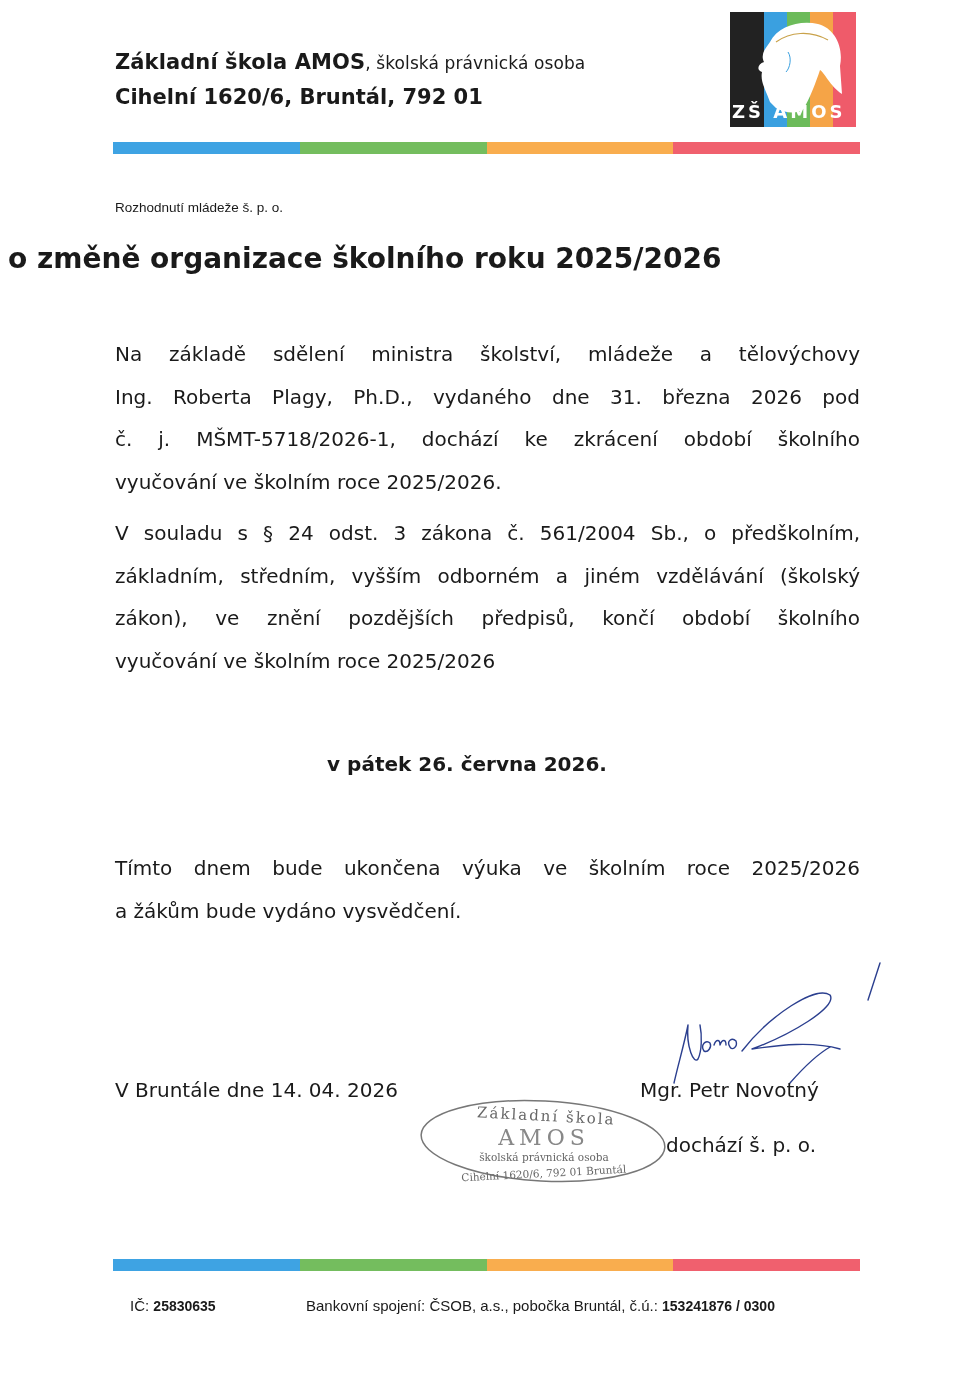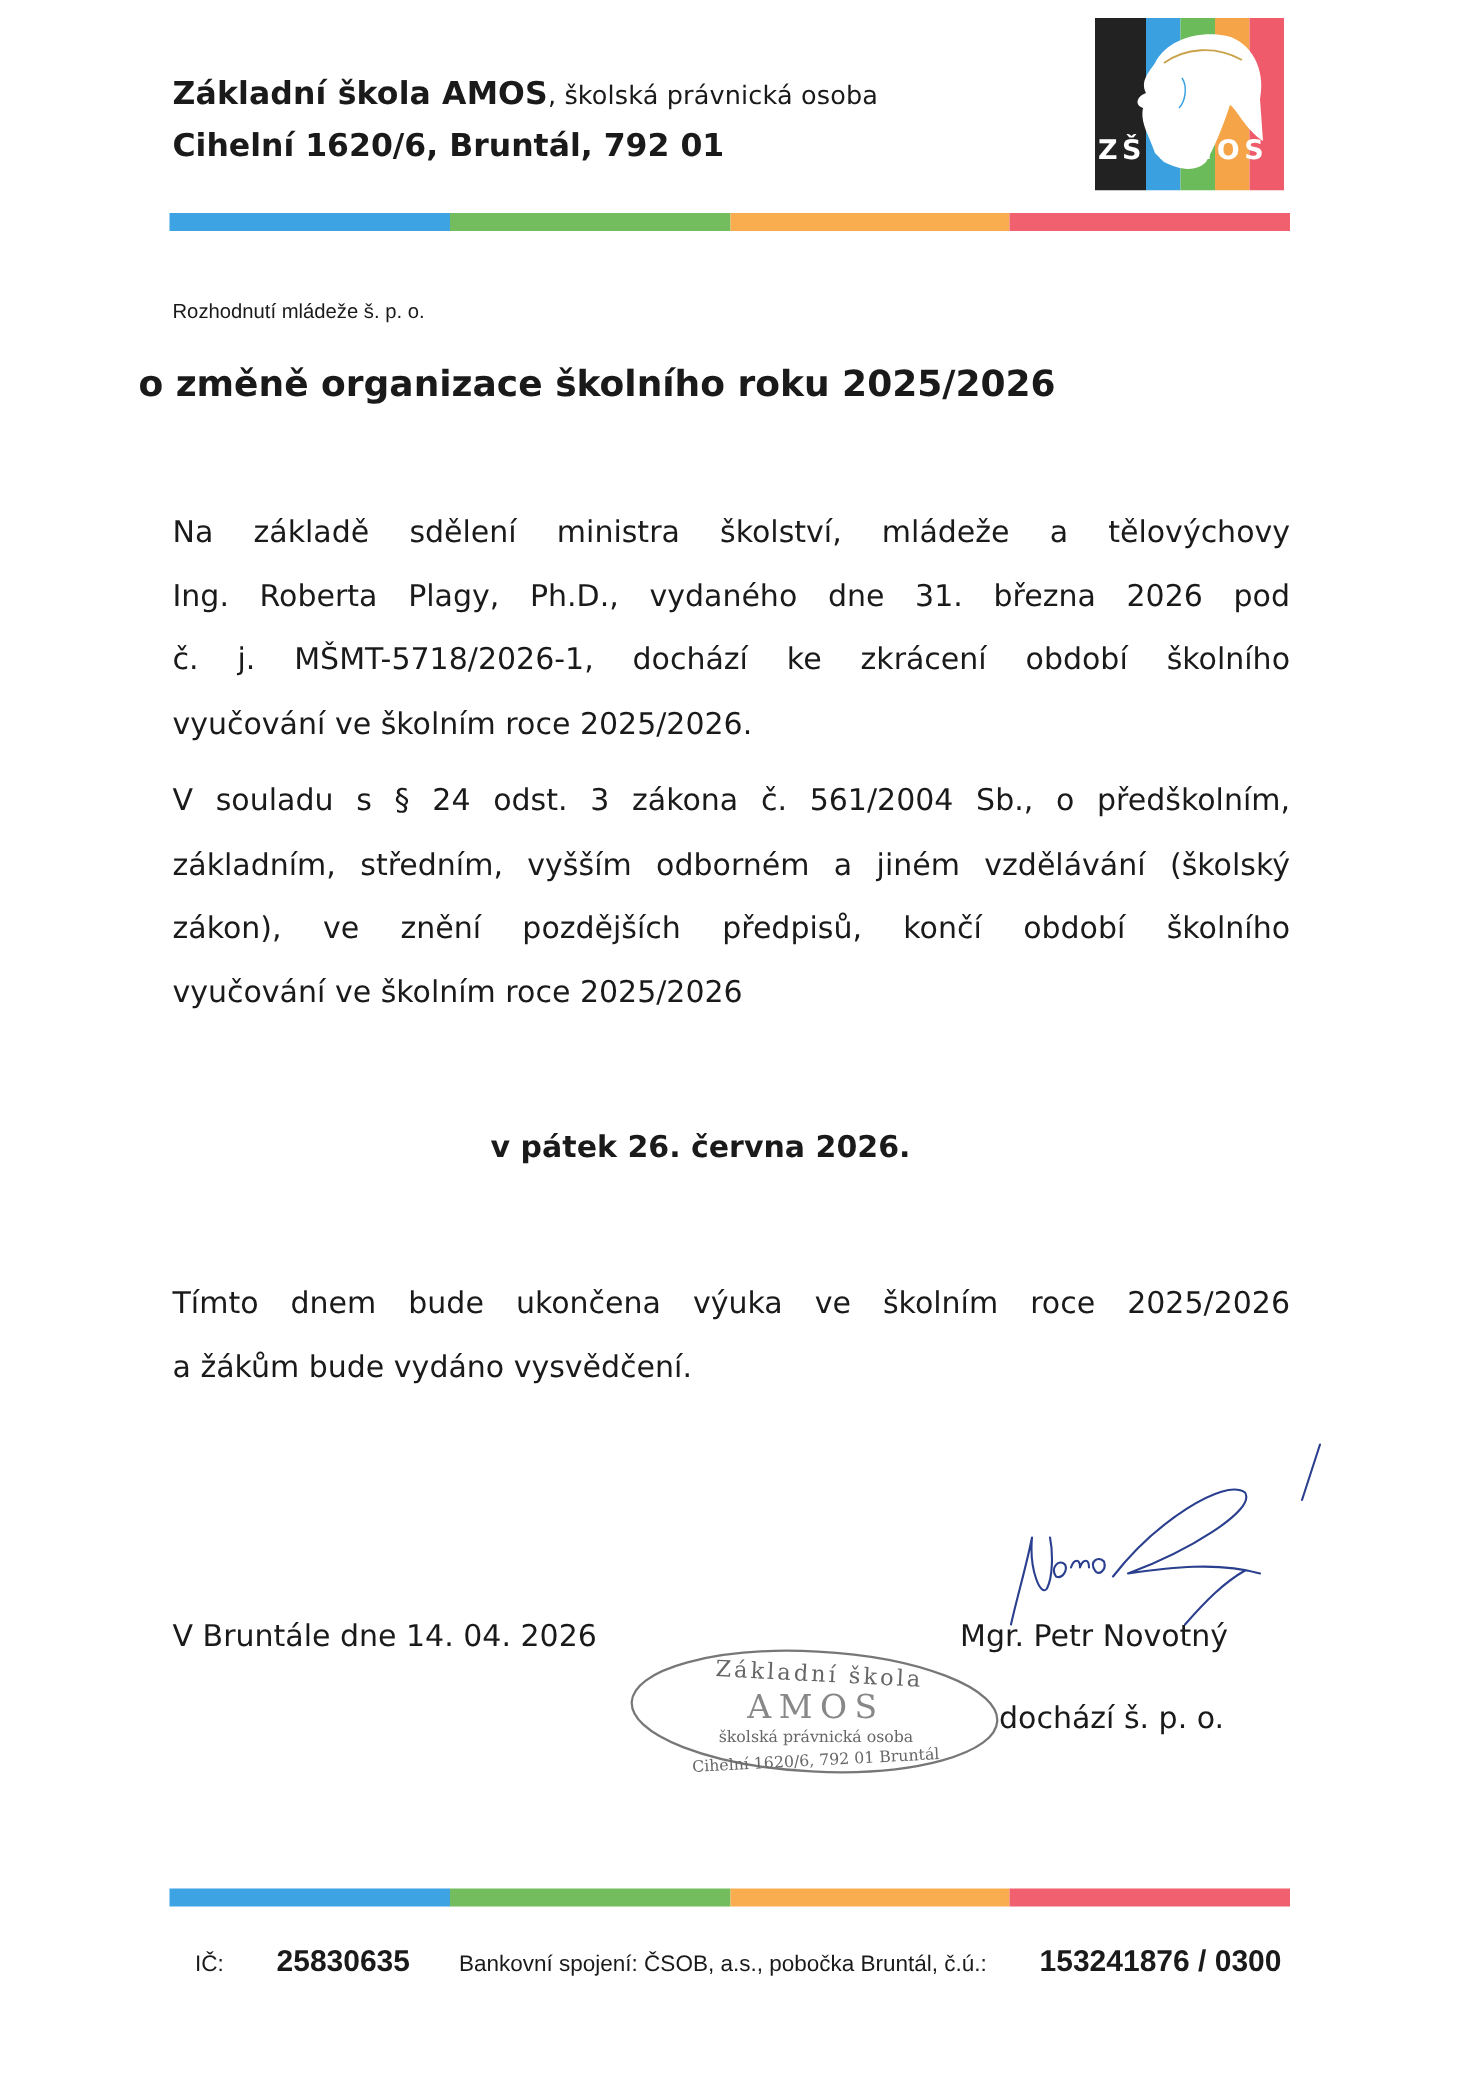--- a/index.html
+++ b/index.html
@@ -6,29 +6,29 @@
     body { width:980px; height:1385px; position:relative; overflow:hidden; color:#1a1a1a; font-family:"DejaVu Sans", sans-serif; }
     .abs { position:absolute; }
 
     .school-name { left:115px; top:50px; font-size:21px; font-weight:bold; letter-spacing:0.1px; white-space:nowrap; }
     .school-name .sub { font-weight:normal; font-size:17px; }
     .school-addr { left:115px; top:85px; font-size:21px; font-weight:bold; white-space:nowrap;text-align:right; }
 
     .logo { left:730px; top:12px; width:126px; height:115px; overflow:hidden; }
     .logo .stripe { position:absolute; top:0; bottom:0; }
     .logo .face { position:absolute; left:0; top:0; width:126px; height:115px; }
-    .logo .txt { position:absolute; bottom:16px; left:2px; color:#fff; font-weight:bold; font-size:18px; letter-spacing:3px; white-space:nowrap; }
+    .logo .txt { position:absolute; bottom:5px; left:2px; color:#fff; font-weight:bold; font-size:18px; letter-spacing:3px; white-space:nowrap; }
 
     .colorbar { height:12px; display:flex; }
     .colorbar div { flex:1; }
     .bar-top { left:113px; top:142px; width:747px; }
     .bar-bottom { left:113px; top:1259px; width:747px; }
 
     .decision-label { left:115px; top:200px; font-size:13.5px; font-family:"Liberation Sans", sans-serif; }
-    .title { left:0; width:780px; top:242px; text-align:center; font-size:24px; font-weight:bold; white-space:nowrap; }
+    .title { left:0; width:780px; top:242px; font-size:28px; font-weight:bold; white-space:nowrap; }
     .title span { position:relative; left:8px; }
 
     .para { left:115px; width:745px; font-size:20px; line-height:42.5px; text-align:justify; }
     .para .line { display:block; text-align:justify; text-align-last:justify; white-space:nowrap; height:42.5px; }
     .para .line.last { text-align-last:left; }
     .p1 { top:333px; }
     .p2 { top:512px; }
     .p4 { top:847px; }
 
     .date-bold { left:0; width:944px; top:752px; text-align:center; font-size:20px; font-weight:bold; }
@@ -36,21 +36,21 @@
 
     .place-date { left:115px; top:1078px; font-size:20px; white-space:nowrap; }
     .signer-name { left:640px; top:1078px; font-size:20px; white-space:nowrap;text-align:right; }
     .signer-role { left:666px; top:1133px; font-size:20px; white-space:nowrap; }
 
     .stamp { left:418px; top:1095px; width:250px; height:92px; }
     .signature { left:640px; top:955px; width:270px; height:140px; }
 
     .footer-ic { left:130px; top:1297px; font-size:15px; font-family:"Liberation Sans", sans-serif; white-space:nowrap; }
     .footer-bank { left:306px; top:1297px; font-size:15px; font-family:"Liberation Sans", sans-serif; white-space:nowrap; }
-    b.strong { font-weight:bold; font-size:20px;margin-left:31px; }
+    b.strong { font-weight:bold; font-size:14px; }
   </style>
 </head>
 <body>
 
 <div class="abs school-name"><span>Základní škola AMOS</span><span class="sub">, školská právnická osoba</span></div>
 <div class="abs school-addr">Cihelní 1620/6, Bruntál, 792 01</div>
 
 <div class="abs logo">
   <div class="stripe" style="left:0;width:34px;background:#222;"></div>
   <div class="stripe" style="left:34px;width:23px;background:#3aa0e0;"></div>

